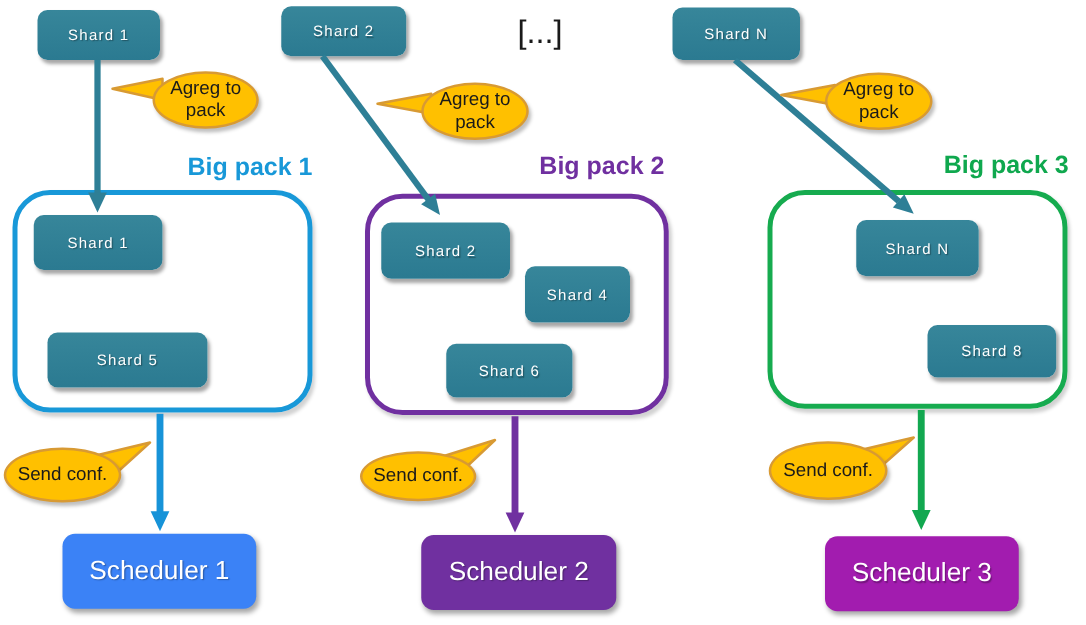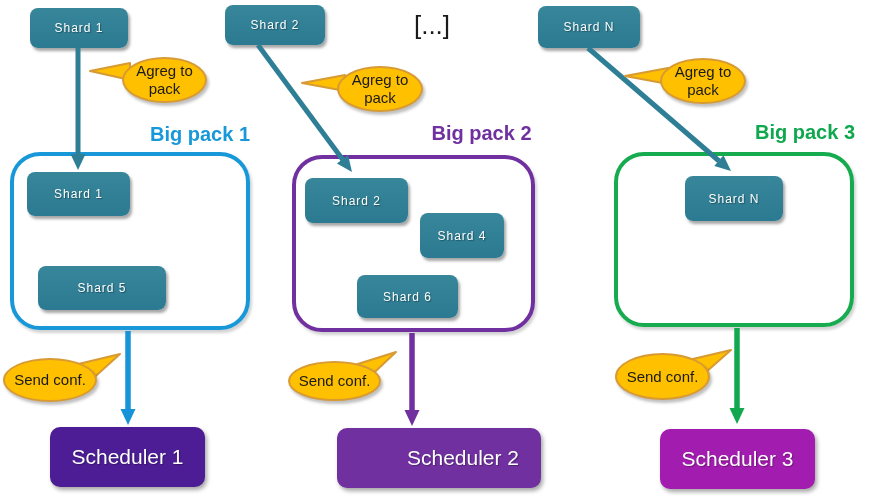--- a/index.html
+++ b/index.html
@@ -35,21 +35,21 @@
   }
   .scheduler{
     position:absolute;z-index:2;color:#fff;border-radius:10px;
     display:flex;align-items:center;justify-content:center;font-size:21px;
     box-shadow:2px 3px 4px rgba(0,0,0,0.35);
     text-shadow:1px 1px 1px rgba(0,0,0,0.3);
   }
   .ellipsis{
     position:absolute;z-index:2;font-size:26px;color:#1a1a1a;text-align:center;
   }
-  .border-blue{border-color:#1898D8;} .txt-blue{color:#1898D8;} .bg-blue{background:#4c1d95;}
+  .border-blue{border-color:#1898D8;} .txt-blue{color:#1898D8;} .bg-blue{background:#3b82f6;}
   .border-purple{border-color:#7030A0;} .txt-purple{color:#7030A0;} .bg-purple{background:#7030A0;}
   .border-green{border-color:#16AB4F;} .txt-green{color:#0FA84E;} .bg-green{background:#a21caf;}
 </style>
 </head>
 <body>
 
 <div class="stage">
 
   <svg class="svg-layer" width="869" height="500" viewBox="0 0 869 500">
 
@@ -105,22 +105,23 @@
   <div class="pack border-green" style="left:614px;top:152px;width:240px;height:175px;"></div>
 
   <div class="shard" style="left:27px;top:172px;width:103px;height:44px;">Shard 1</div>
   <div class="shard" style="left:38px;top:266px;width:128px;height:44px;">Shard 5</div>
 
   <div class="shard" style="left:305px;top:178px;width:103px;height:45px;">Shard 2</div>
   <div class="shard" style="left:420px;top:213px;width:84px;height:45px;">Shard 4</div>
   <div class="shard" style="left:357px;top:275px;width:101px;height:43px;text-align:right;">Shard 6</div>
 
   <div class="shard" style="left:685px;top:176px;width:98px;height:45px;">Shard N</div>
+  <div class="shard" style="left:742px;top:260px;width:103px;height:42px;">Shard 8</div>
 
   <div class="bubble" style="left:3px;top:358px;width:94px;height:44px;">Send conf.</div>
   <div class="bubble" style="left:288px;top:361px;width:93px;height:40px;">Send conf.</div>
   <div class="bubble" style="left:615px;top:353px;width:95px;height:47px;">Send conf.</div>
 
   <div class="scheduler bg-blue" style="left:50px;top:427px;width:155px;height:60px;">Scheduler 1</div>
-  <div class="scheduler bg-purple" style="left:337px;top:428px;width:156px;height:60px;padding-left:48px;">Scheduler 2</div>
+  <div class="scheduler bg-purple" style="left:337px;top:428px;width:156px;height:60px;">Scheduler 2</div>
   <div class="scheduler bg-green" style="left:660px;top:429px;width:155px;height:60px;">Scheduler 3</div>
 
 </div>
 
 </body></html>

